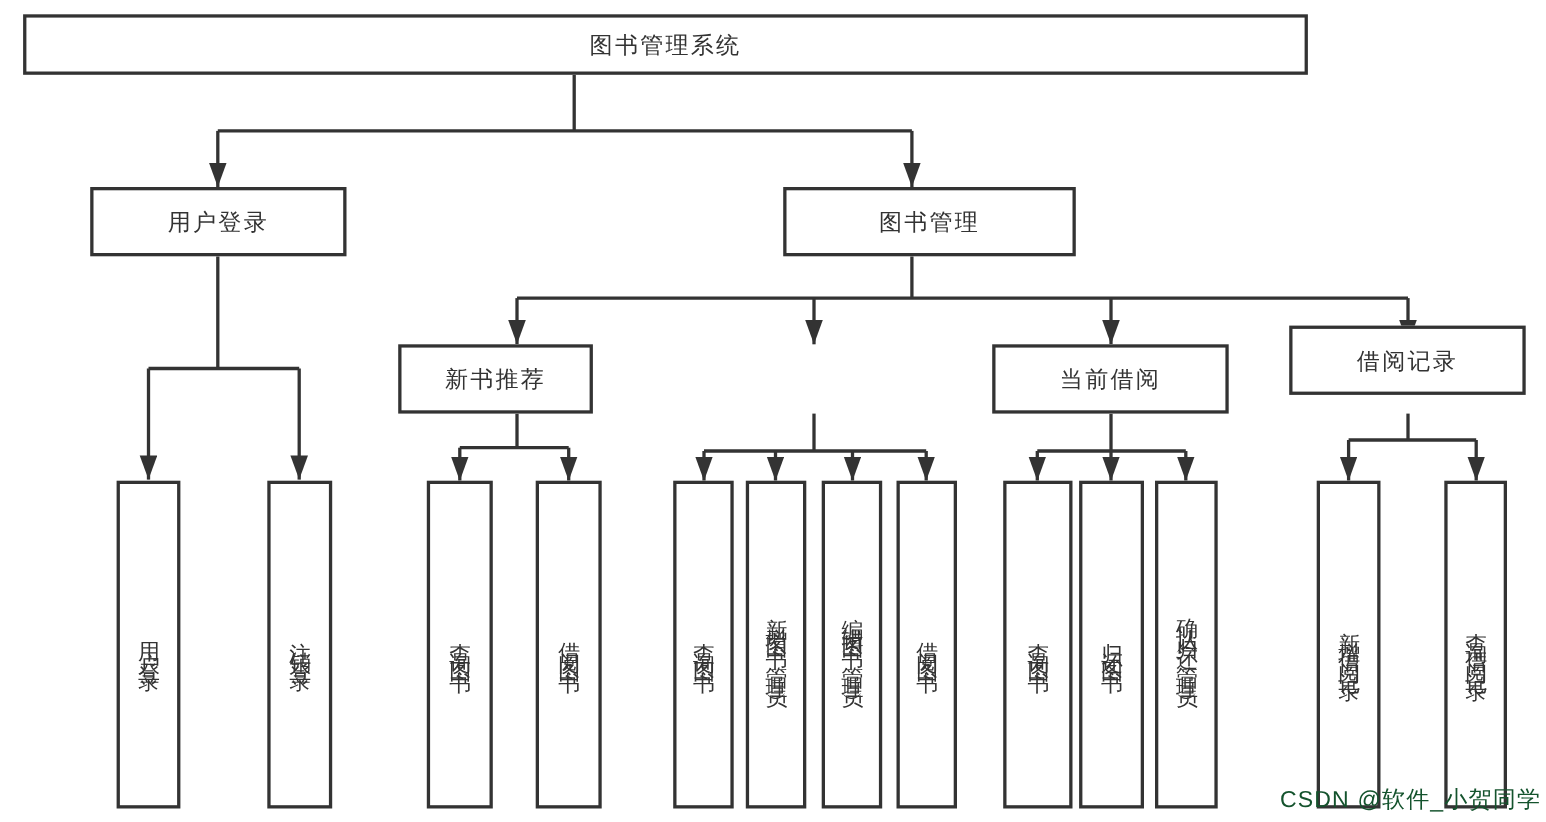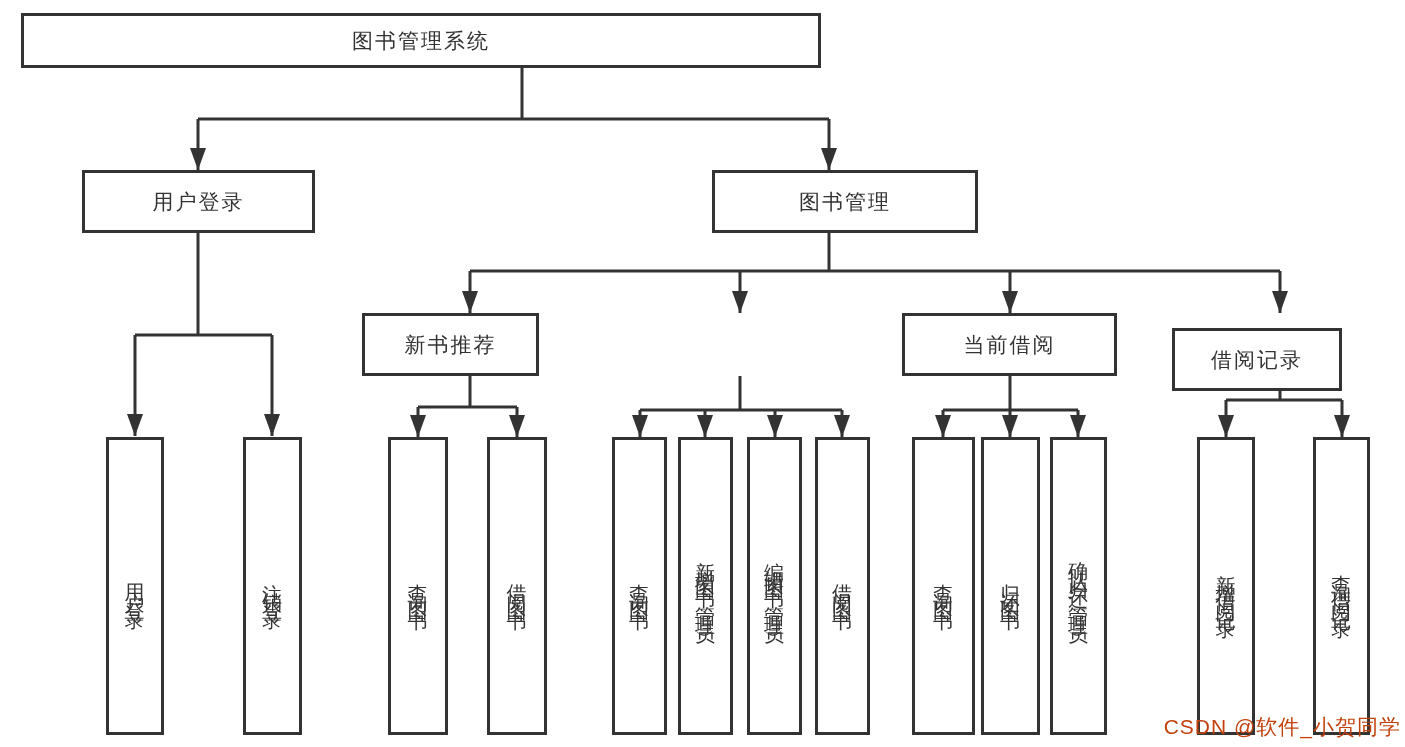--- a/index.html
+++ b/index.html
@@ -41,50 +41,50 @@
     letter-spacing: 0;
   }
   .vtext {
     writing-mode: vertical-rl;
     text-orientation: mixed;
     letter-spacing: 9px;
     line-height: 1;
     white-space: nowrap;
   }
   
-  .n-root   { left: 21px;  top: 13px;  width: 800px; height: 55px; }
+  .n-root   { left: 21px;  top: 13px;  width: 1168px; height: 55px; }
   
   .n-login  { left: 82px;  top: 170px; width: 233px;  height: 63px; }
   .n-books  { left: 712px; top: 170px; width: 266px;  height: 63px; }
   
   .n-recommend { left: 362px;  top: 313px; width: 177px; height: 63px; text-align: right; }
   .n-borrow    { left: 632px;  top: 313px; width: 215px; height: 63px; }
   .n-current   { left: 902px;  top: 313px; width: 215px; height: 63px; font-family: Liberation Mono, monospace; }
-  .n-records   { left: 1172px; top: 328px; width: 170px; height: 63px; }
+  .n-records   { left: 1172px; top: 296px; width: 215px; height: 63px; }
   
   .lf-login-1 { left: 106px;  width: 58px; }
   .lf-login-2 { left: 243px;  width: 59px; }
   .lf-rec-1   { left: 388px;  width: 60px; }
   .lf-rec-2   { left: 487px;  width: 60px; }
   .lf-bor-1   { left: 612px;  width: 55px; }
   .lf-bor-2   { left: 678px;  width: 55px; }
   .lf-bor-3   { left: 747px;  width: 55px; }
   .lf-bor-4   { left: 815px;  width: 55px; }
   .lf-cur-1   { left: 912px;  width: 63px; }
   .lf-cur-2   { left: 981px;  width: 59px; }
   .lf-cur-3   { left: 1050px; width: 57px; }
   .lf-rcd-1   { left: 1197px; width: 58px; }
   .lf-rcd-2   { left: 1313px; width: 57px; }
   
   .watermark {
     position: absolute;
     right: 4px;
     top: 713px;
     font-size: 21px;
-    color: #c2410c;
+    color: #14532d;
     letter-spacing: 1px;
     z-index: 5;
     white-space: nowrap;
   }
 </style>
 </head>
 <body>
 
 <div id="stage">
 

